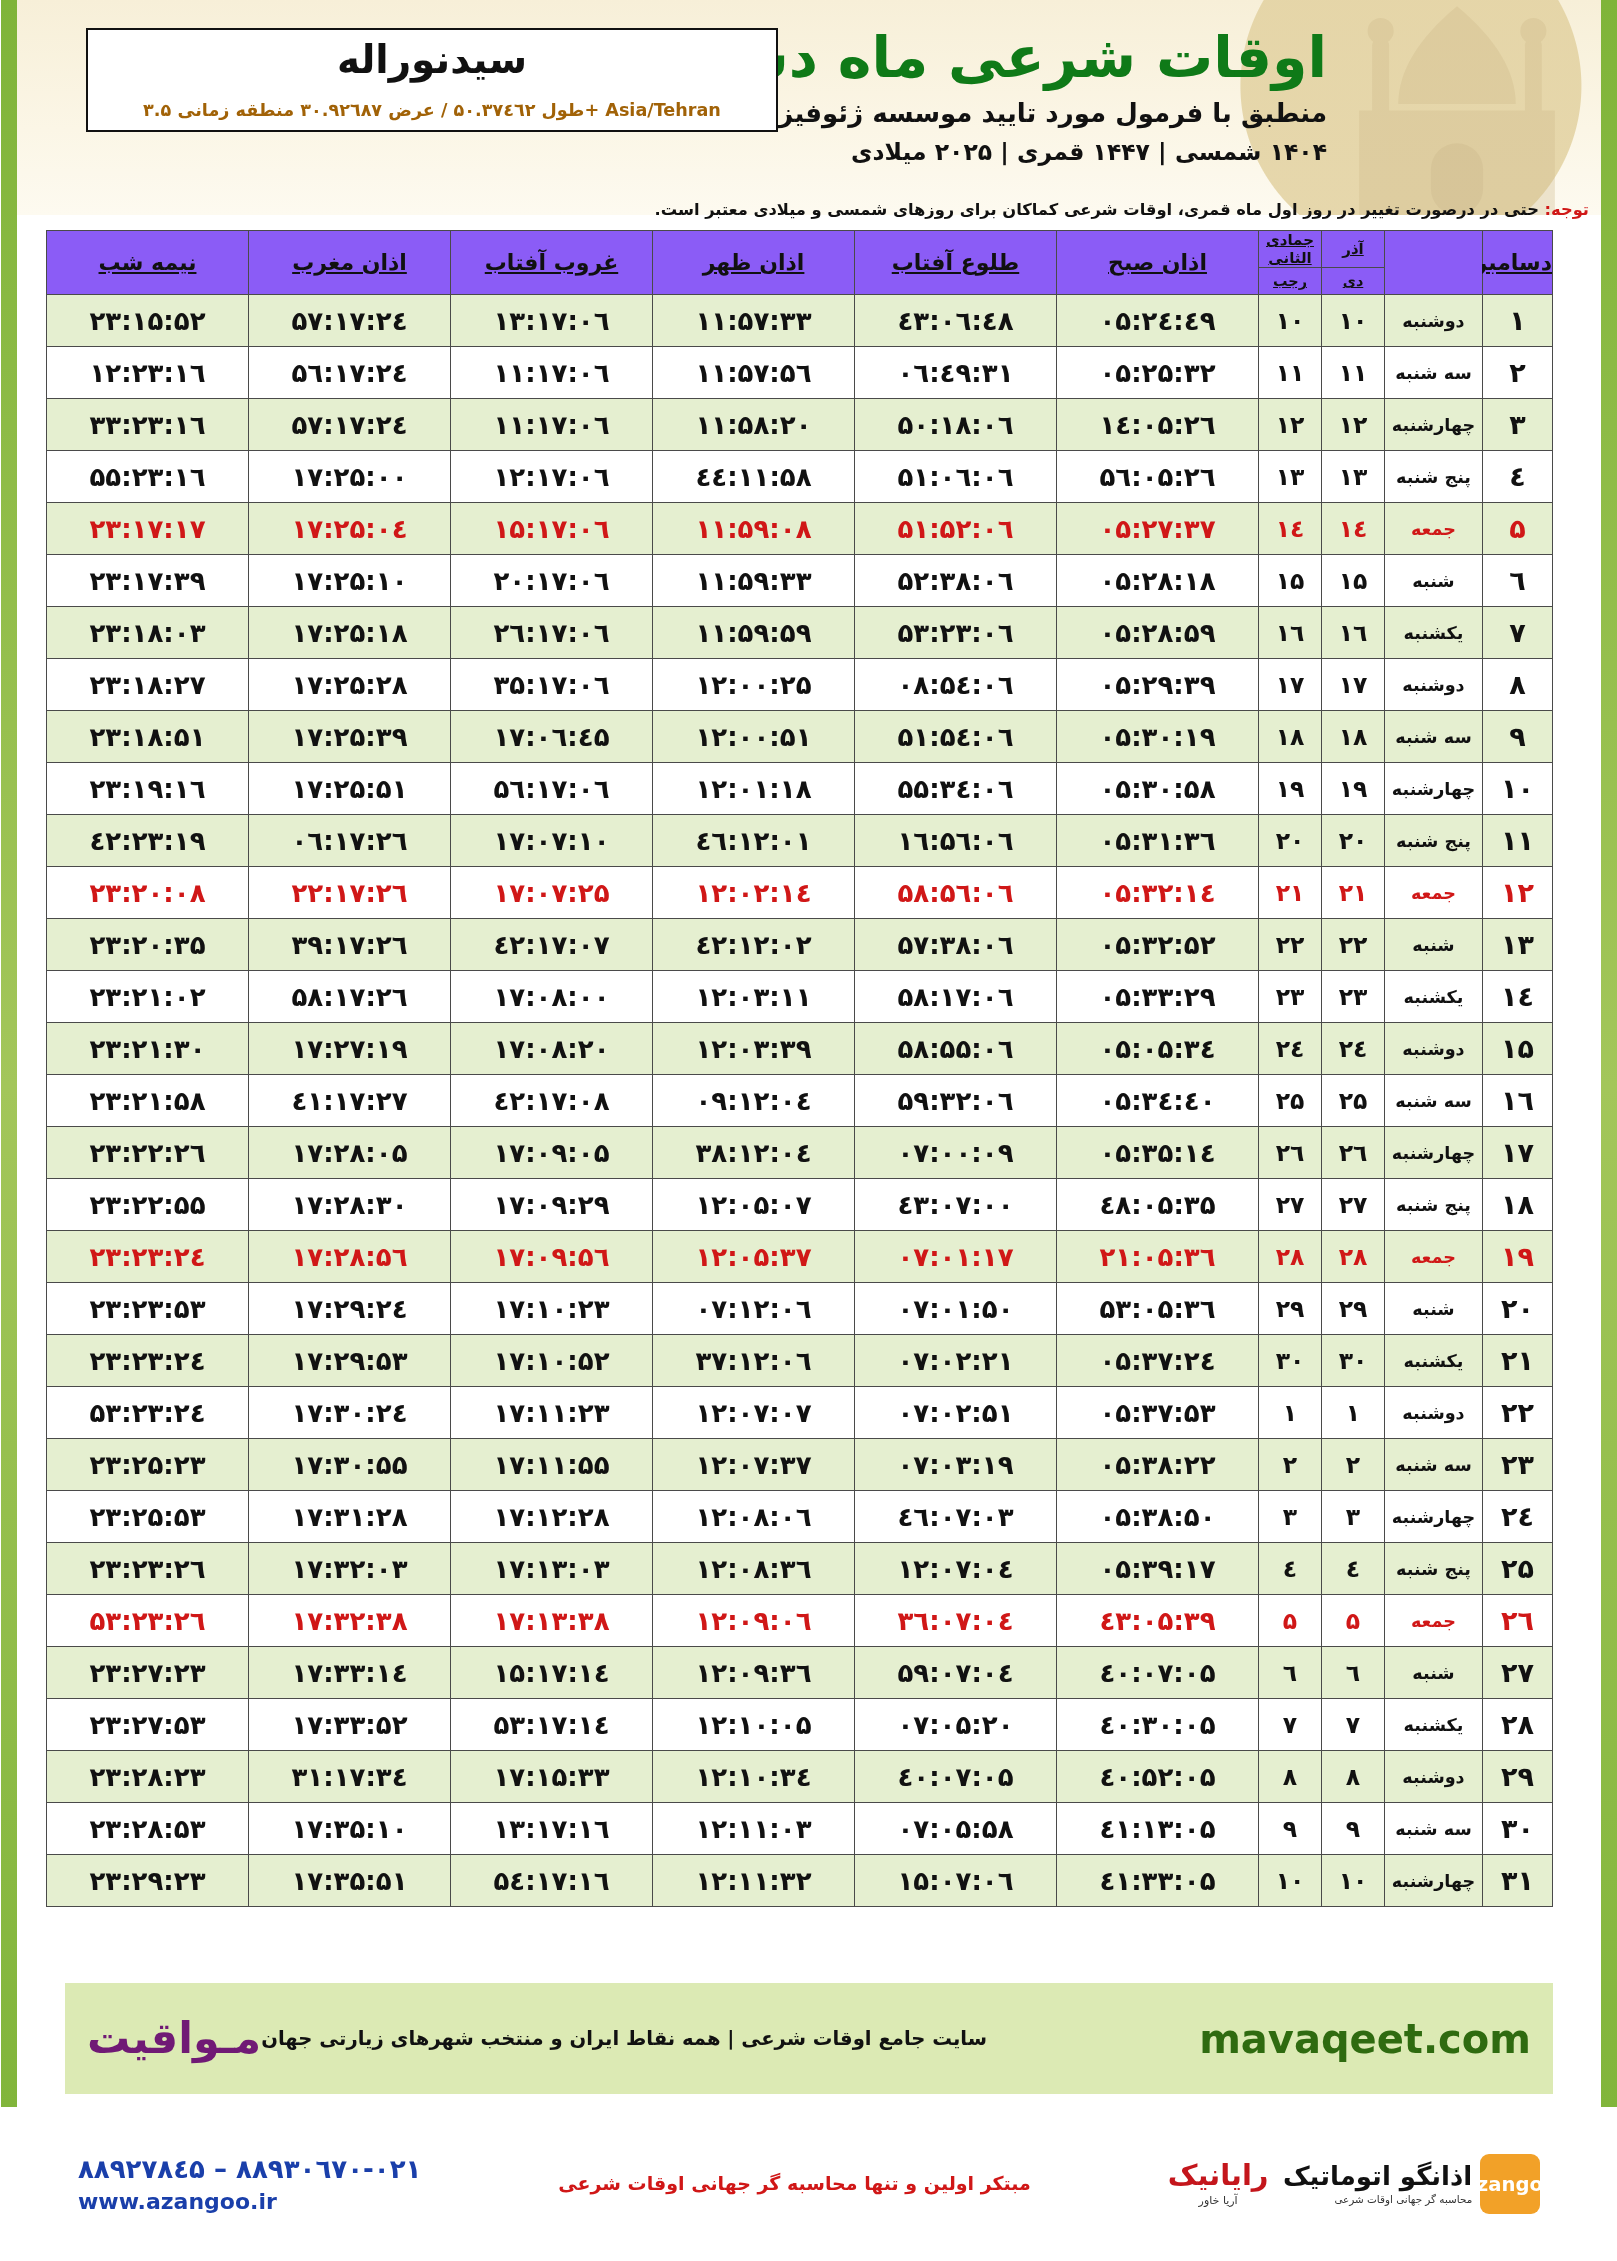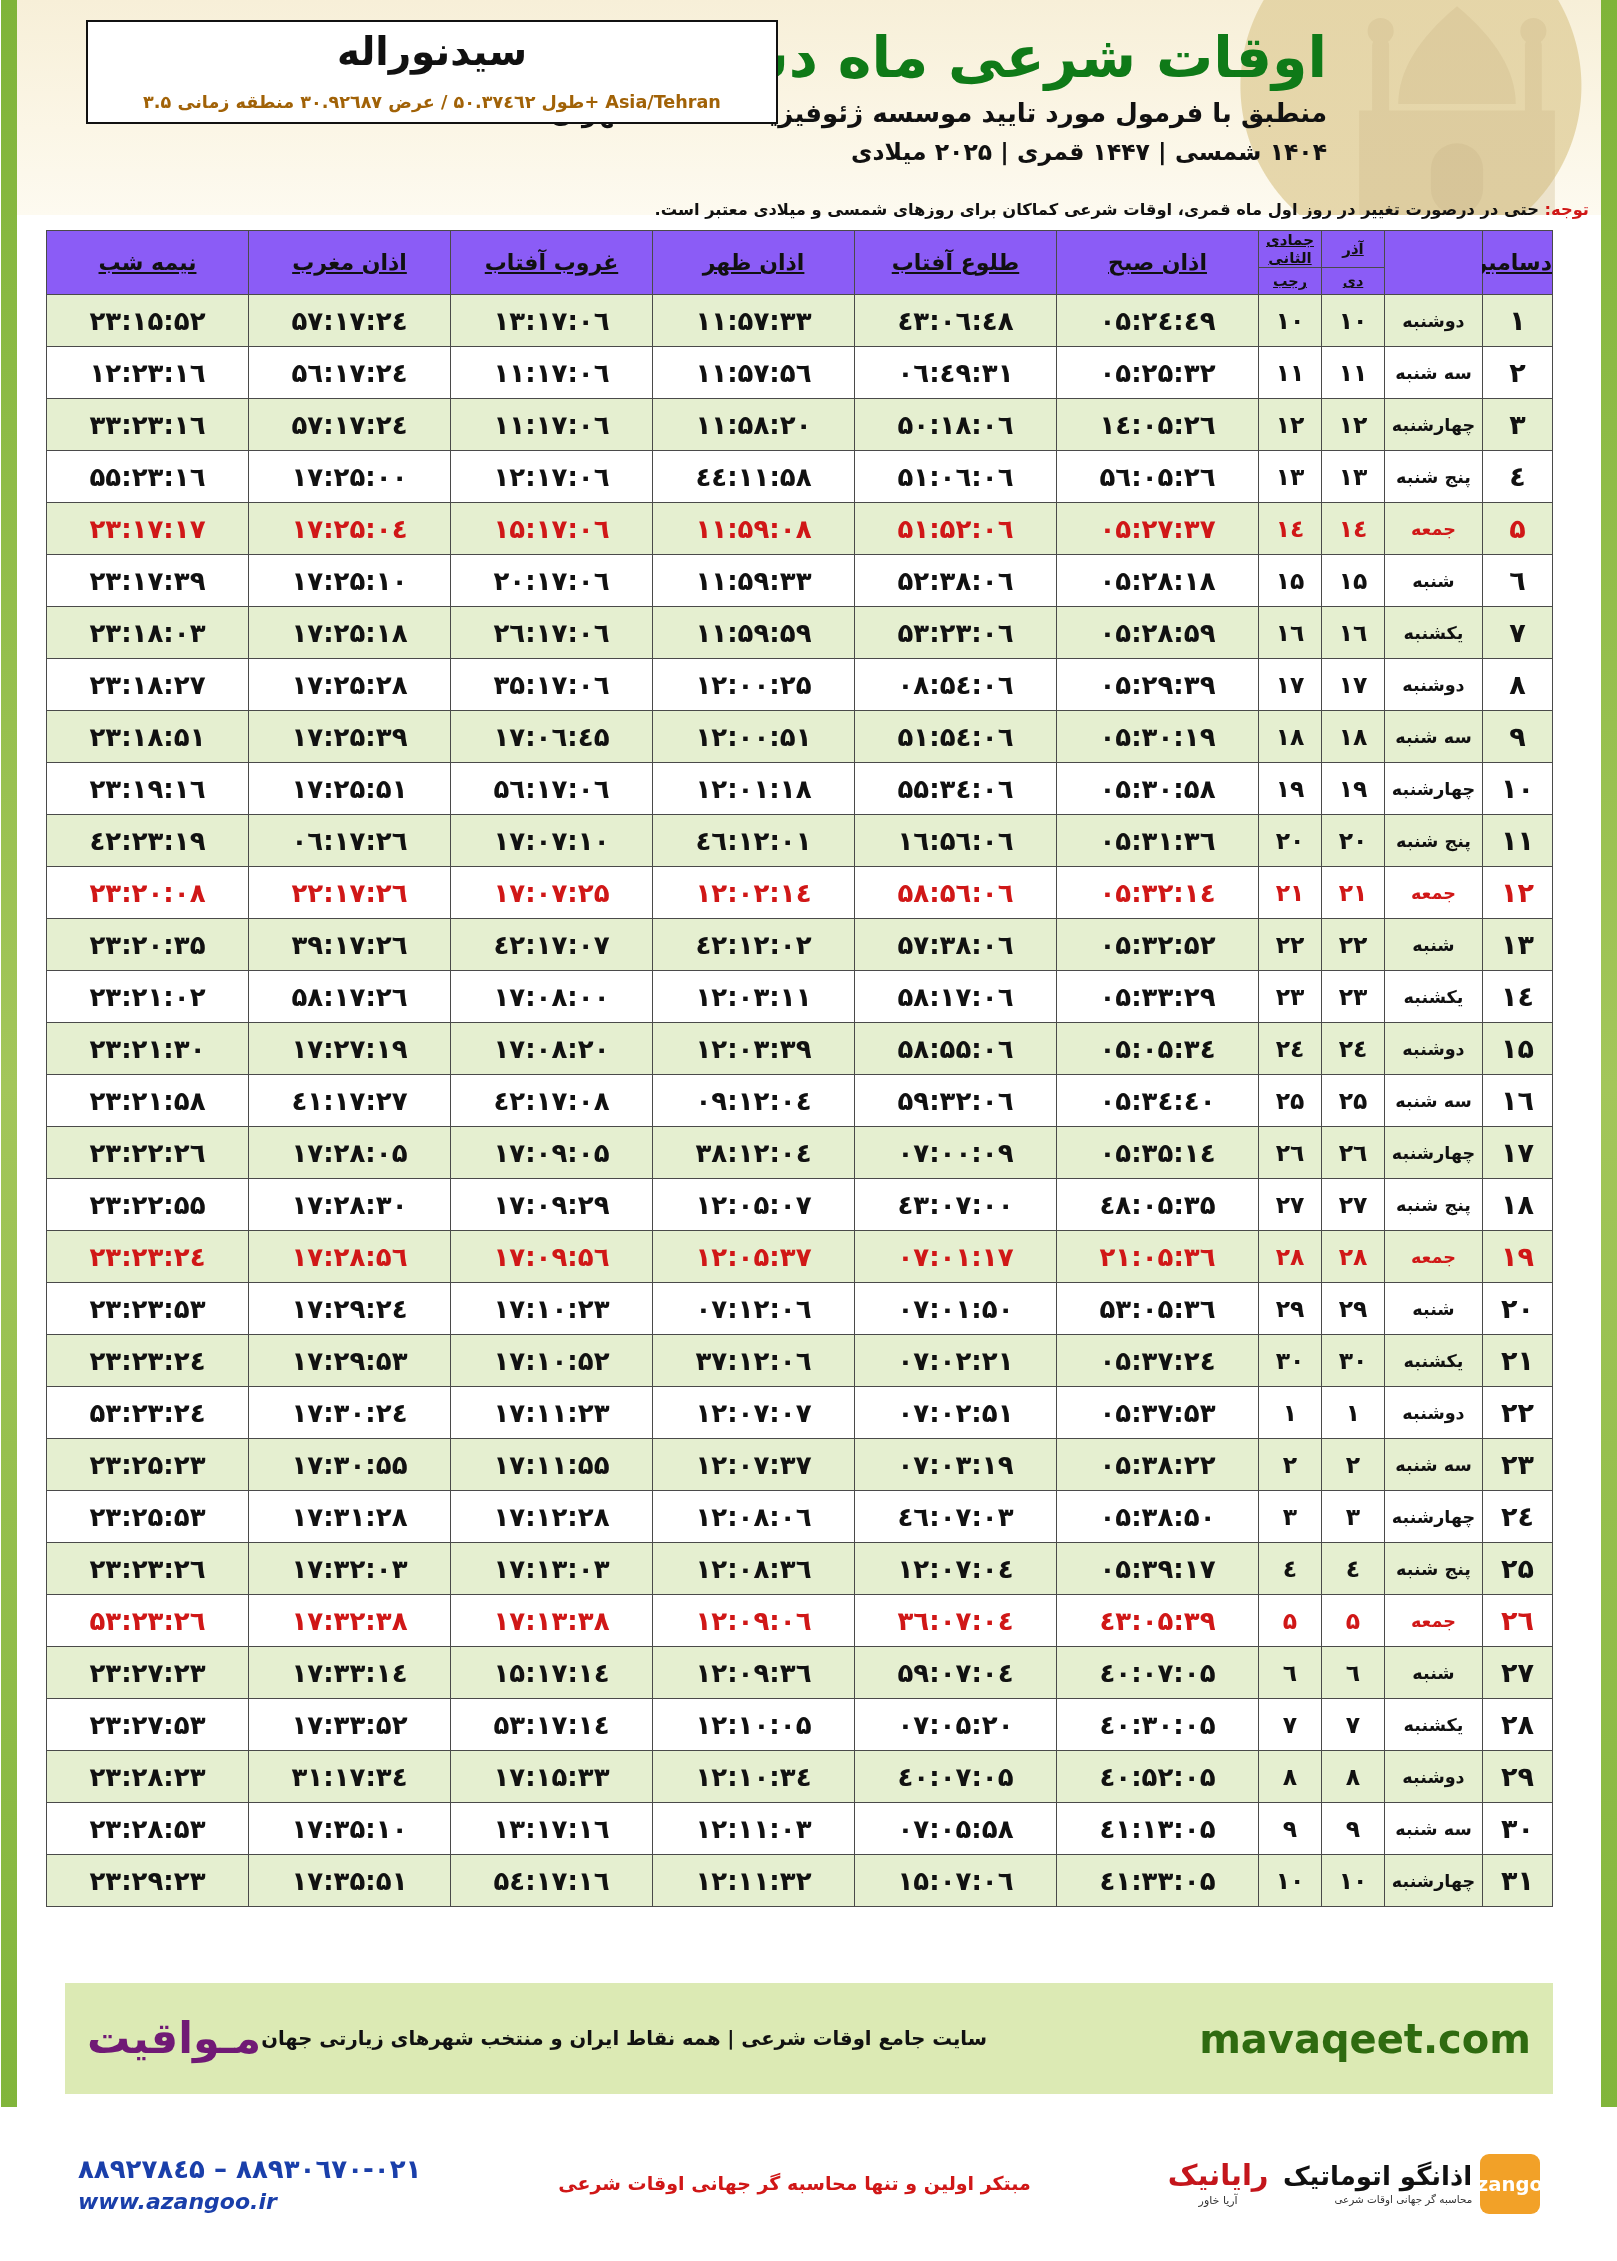--- a/index.html
+++ b/index.html
@@ -48,21 +48,21 @@
   .mosque {
     position: absolute;
     right: 19.6px; top: -19.6px;
     width: 248px; height: 235px;
     opacity: 0.45;
   }
 
   
   #location-box {
     position: absolute;
-    top: 20px;
+    top: 28px;
     left: 69px;
     width: 692px;
     border: 2px solid #111;
     background: #ffffff;
     padding: 7.8px 11.7px 10.4px 11.7px;
     box-sizing: border-box;
     text-align: center;
   }
   #location-name {
     font-size: 39px;
@@ -222,21 +222,21 @@
     padding: 0 78px;
     box-sizing: border-box;
   }
   #phone-block {
     text-align: left;
     direction: ltr;
     color: #1a3faa;
     font-weight: bold;
   }
   #phone-num { font-size: 26px; }
-  #phone-site { font-size: 22px; margin-top: 5.2px; font-style: italic; }
+  #phone-site { font-size: 22px; margin-top: 5.2px; }
 
   #bottom-center {
     text-align: center;
     color: #d01717;
     font-weight: bold;
     font-size: 19px;
     line-height: 1.45;
     flex: 1;
     padding: 0 26px;
   }

